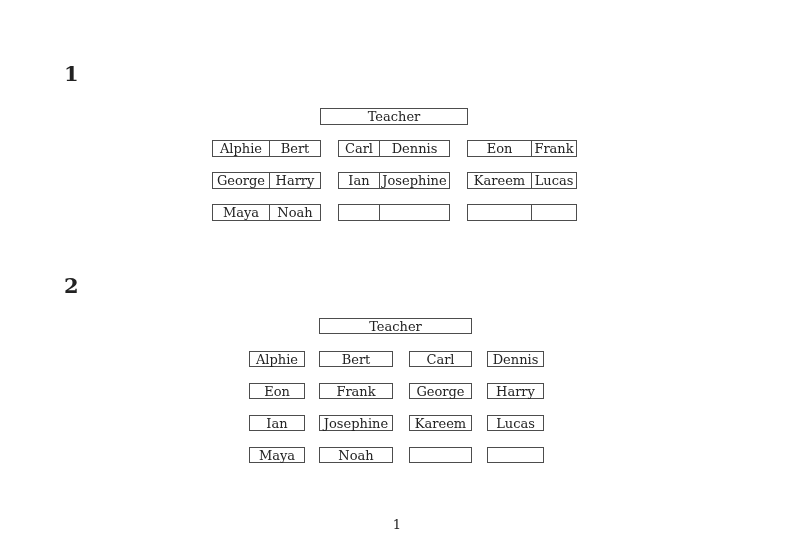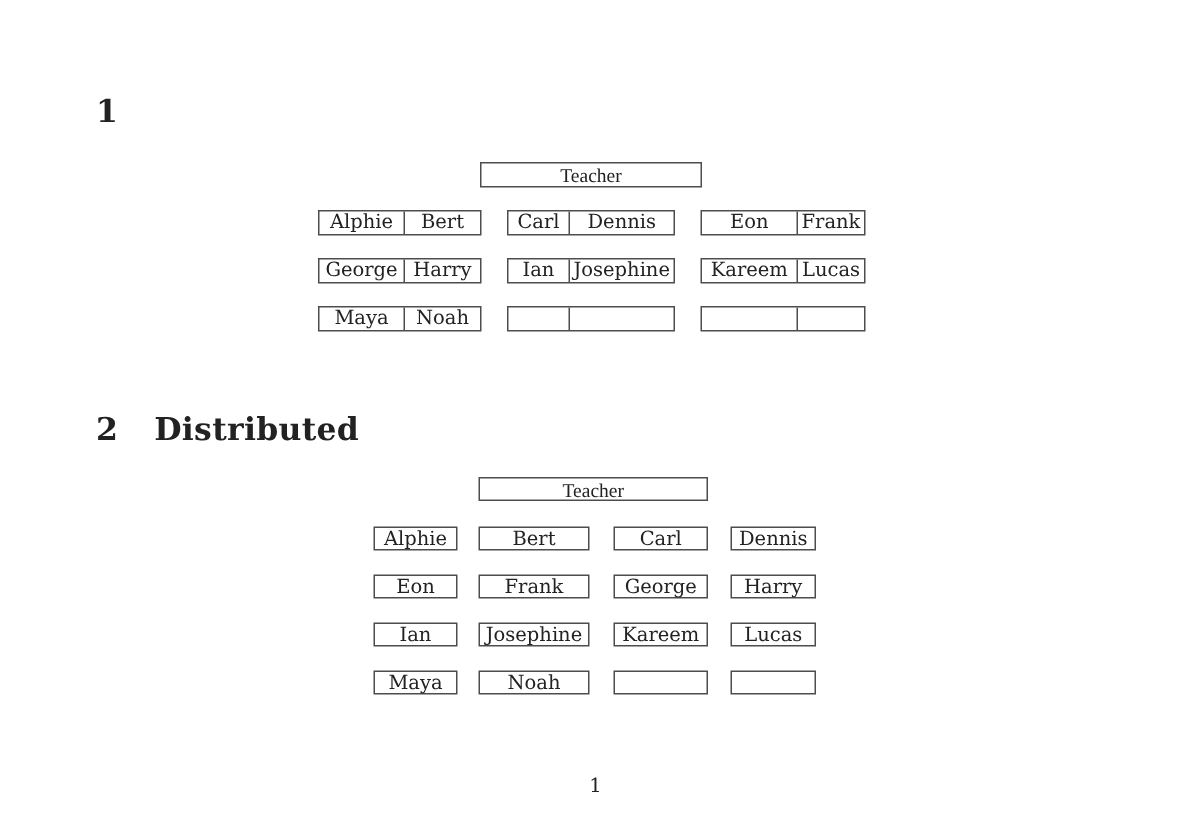--- a/index.html
+++ b/index.html
@@ -30,21 +30,20 @@
   .tbox{
     position:absolute;
     box-sizing:border-box;
     border:1px solid var(--line);
     display:flex;
     align-items:center;
     justify-content:center;
     font-size:13px;
     line-height:13px;
     background:var(--paper);
-    font-family:Liberation Serif, serif;
   }
   .desk{
     position:absolute;
     box-sizing:border-box;
     border:1px solid var(--line);
     height:17px;
     display:flex;
     background:var(--paper);
   }
   .desk .cell{
@@ -125,21 +124,20 @@
     <span class="cell left"></span>
     <span class="cell right"></span>
   </div>
   <div class="desk" style="left:467px;top:204px;width:110px;--lw:64px">
     <span class="cell left"></span>
     <span class="cell right"></span>
   </div>
 
   <div class="heading" style="left:64px;top:275px">
     <span class="secnum">2</span>
-    <span>Distributed</span>
   </div>
 
   <div class="tbox" style="left:319px;top:318px;width:153px;height:16px">Teacher</div>
 
   <div class="seat" style="left:249px;top:351px;width:56px">Alphie</div>
   <div class="seat" style="left:319px;top:351px;width:74px">Bert</div>
   <div class="seat" style="left:409px;top:351px;width:63px">Carl</div>
   <div class="seat" style="left:487px;top:351px;width:57px">Dennis</div>
 
   <div class="seat" style="left:249px;top:383px;width:56px">Eon</div>

